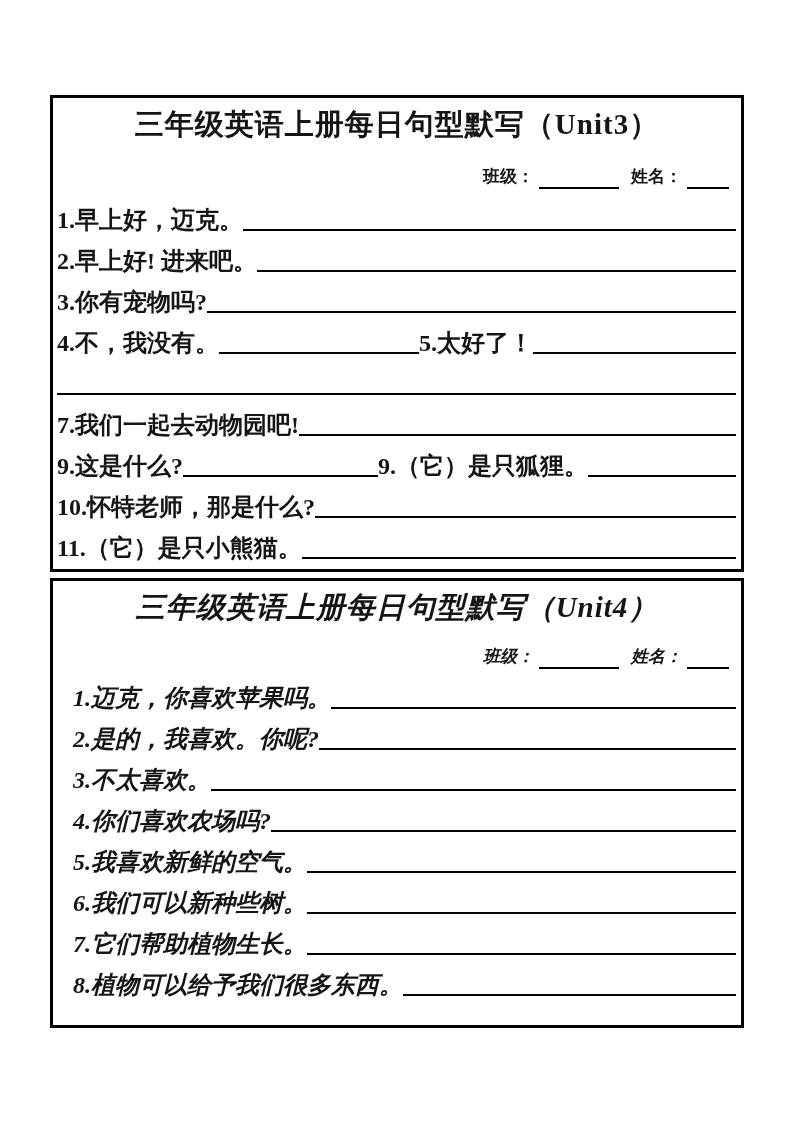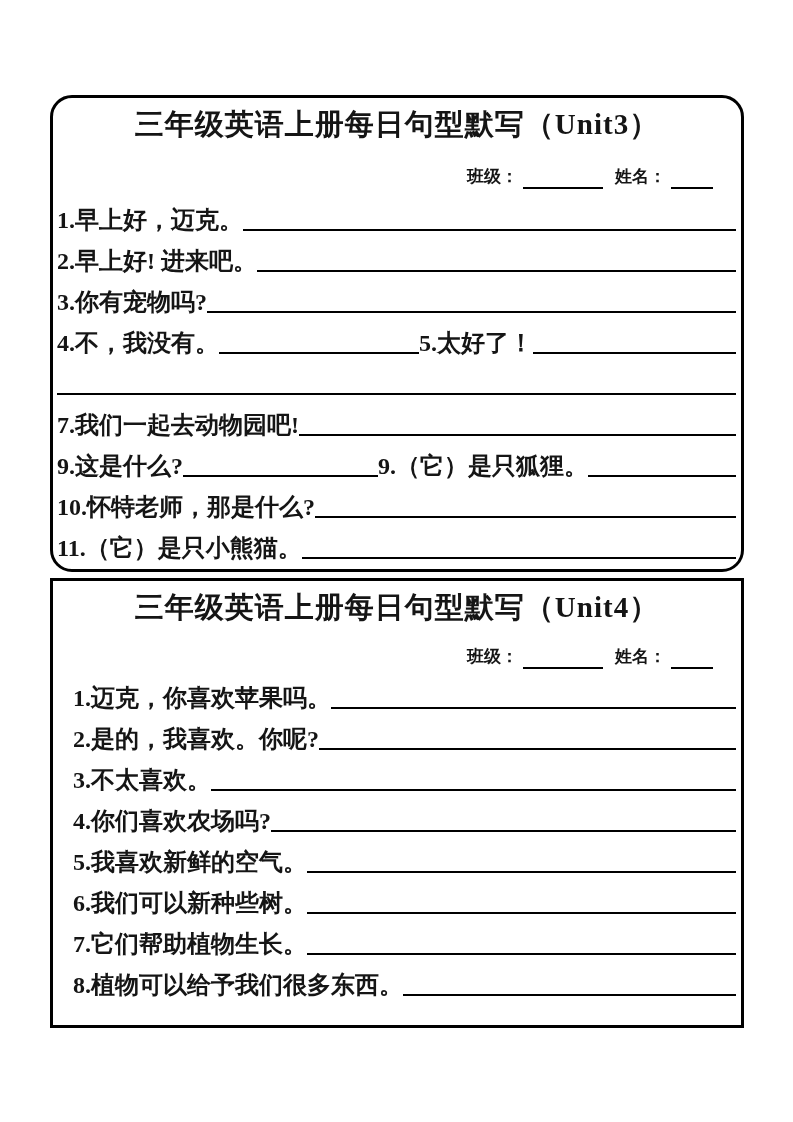--- a/index.html
+++ b/index.html
@@ -4,29 +4,29 @@
 <style>
   html,body{margin:0;padding:0;background:#ffffff;}
   .page{
     position:relative;width:793px;height:1122px;background:#ffffff;overflow:hidden;
     font-family:"Liberation Serif","DejaVu Serif",serif;color:#151515;
   }
   .sheet{
     position:absolute;left:50px;width:694px;box-sizing:border-box;
     border:3px solid #000;background:#fff;
   }
-  .sheet-u3{top:95px;height:477px;border-radius:22px;}
-  .sheet-u4{top:578px;height:450px;}
+  .sheet-u3{top:95px;height:477px;}
+  .sheet-u4{top:578px;height:450px;font-style:italic;}
   .title{
     text-align:center;font-weight:bold;font-size:29px;line-height:37px;
     margin-top:8px;letter-spacing:1px;white-space:nowrap;
   }
   .meta{
     display:flex;justify-content:flex-end;align-items:flex-end;
-    height:24px;margin-top:22px;padding-right:28px;
+    height:24px;margin-top:22px;padding-right:12px;
     font-size:17px;font-weight:bold;line-height:24px;
   }
   .sheet-u4 .meta{margin-top:18px;}
   .blank{height:0;border-bottom:2px solid #000;}
   .class-blank{width:80px;margin-left:5px;}
   .name-label{margin-left:12px;text-align:center;}
   .name-blank{width:42px;margin-left:5px;}
   .items{margin-top:8px;}
   .sheet-u4 .items{margin-top:6px;padding-left:16px;}
   .row{

